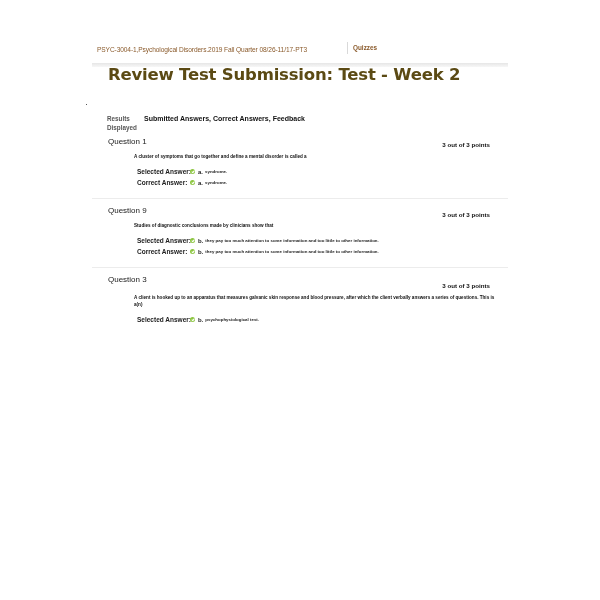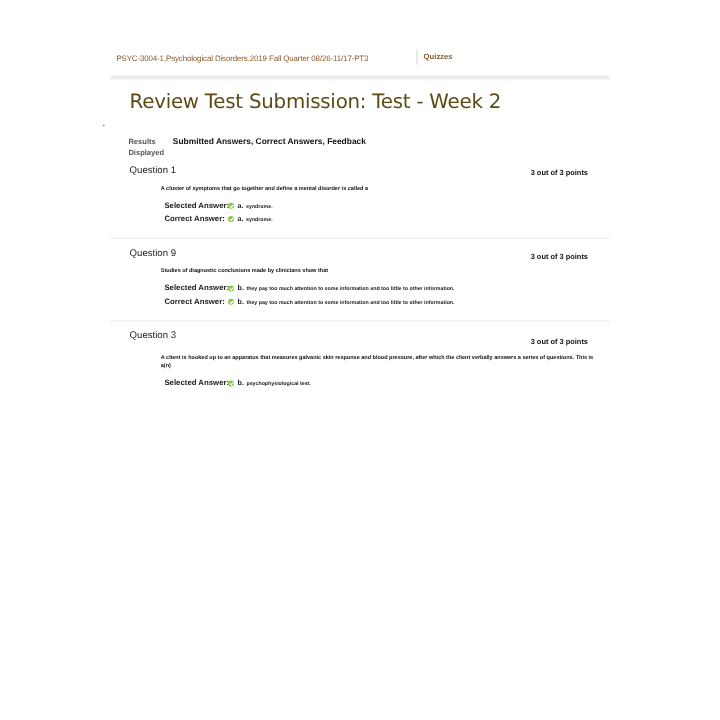--- a/index.html
+++ b/index.html
@@ -18,22 +18,22 @@
     }
     .crumb-quizzes {
       position: absolute; left: 256px; top: 2px; font-size: 6.4px; font-weight: bold; color: #8a5a2b; white-space: nowrap;
     }
     .header-shadow {
       position: absolute; left: 92px; top: 63px; width: 416px; height: 4px;
       background: linear-gradient(#e6e6e6, #f7f7f7);
     }
 
     .page-title {
-      position: absolute; left: 108px; top: 75px;
-      font-family: "DejaVu Sans", sans-serif; font-weight: normal; font-size: 16.5px;
+      position: absolute; left: 108px; top: 65px;
+      font-family: "DejaVu Sans", sans-serif; font-weight: bold; font-size: 16.5px;
       color: #5b4a14; white-space: nowrap; letter-spacing: -0.2px;
     }
 
     .dot-marker { position: absolute; left: 86px; top: 104px; width: 1px; height: 1px; background: #555; }
 
     .results-label {
       position: absolute; left: 107px; top: 115px; font-size: 6.3px; font-weight: bold; color: #555; line-height: 8.5px;
     }
     .results-value {
       position: absolute; left: 144px; top: 115px; font-size: 7px; font-weight: bold; color: #111; white-space: nowrap;

